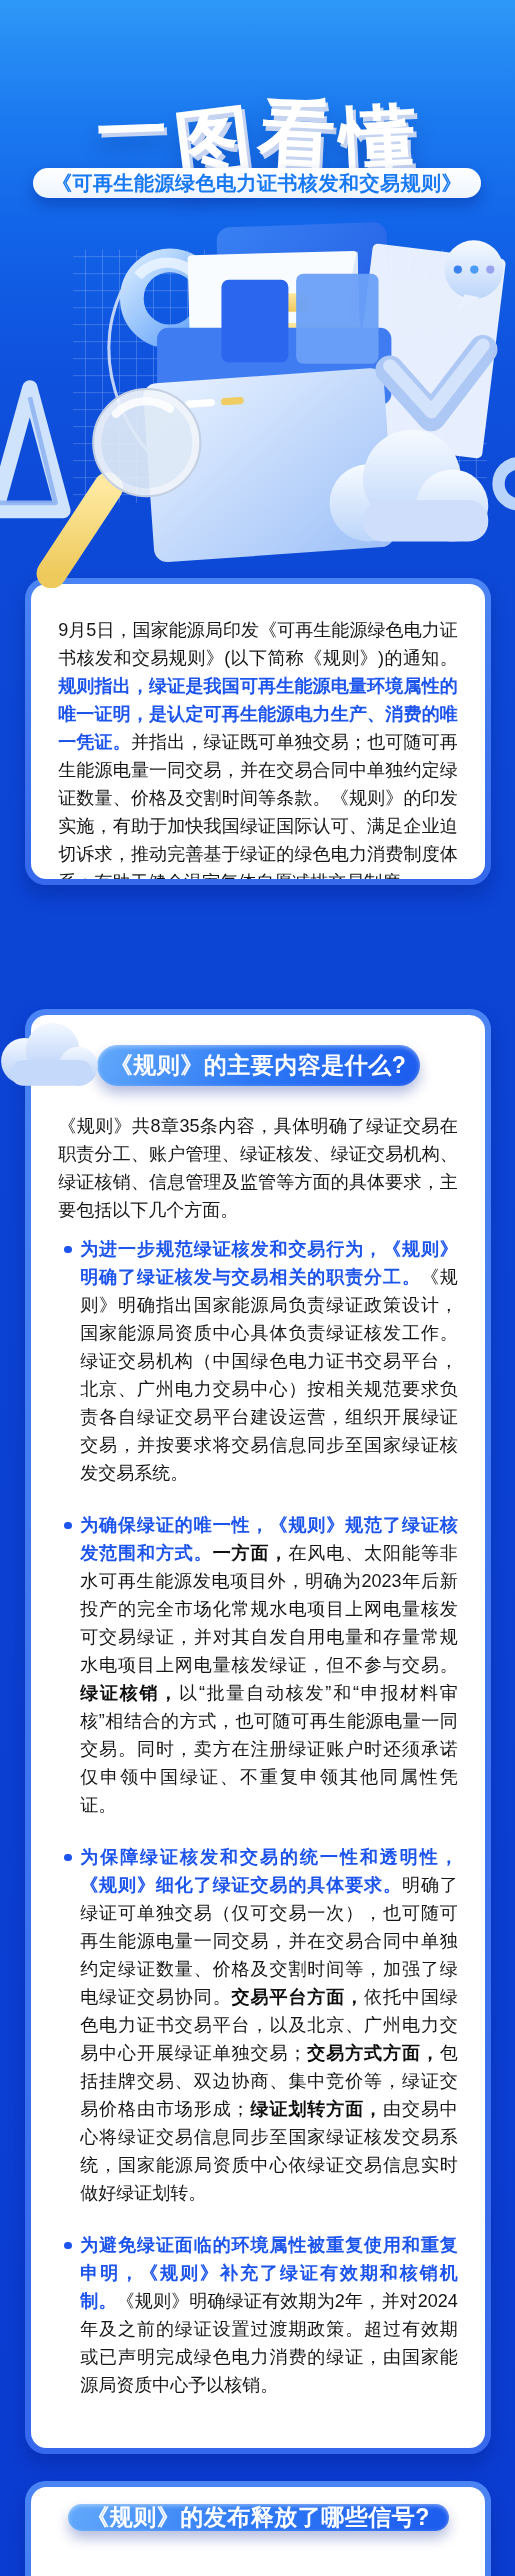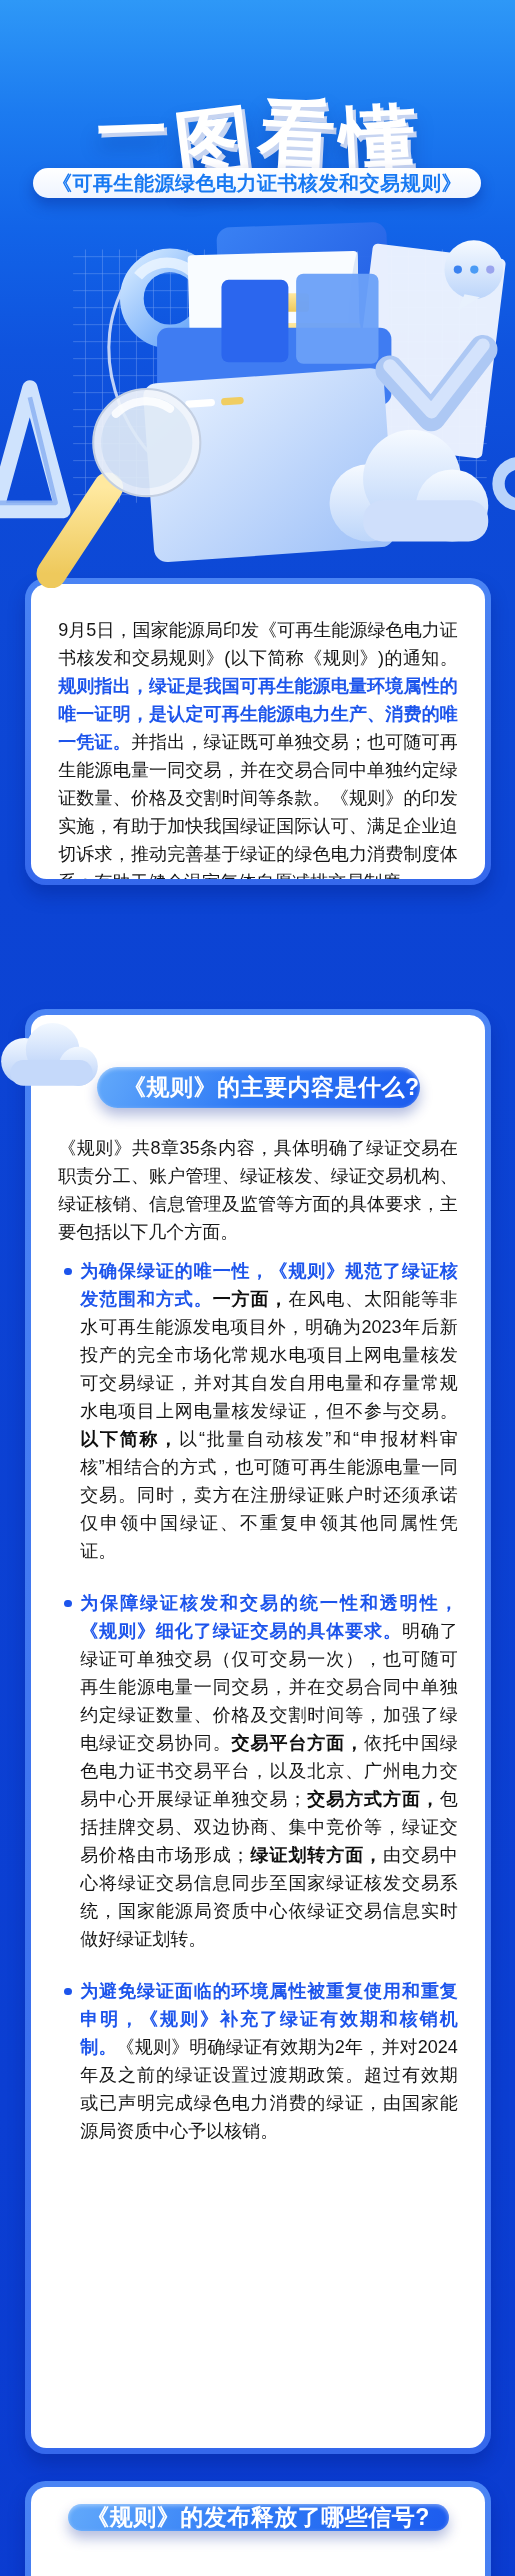--- a/index.html
+++ b/index.html
@@ -31,21 +31,21 @@
     font-weight:500;margin:0;}
   .blue{color:#1D55EC;font-weight:700;}
   .bold{font-weight:800;color:#0f0f0f;margin-top:29px;}
   .card1-inner{padding-top:32px;}
   
   .pill{background:linear-gradient(118deg,#63AAFB 0%,#2E79F5 48%,#1C5BEE 100%);
     color:#fff;border-radius:24px;display:flex;flex-direction:column;align-items:center;justify-content:center;
     text-align:center;font-weight:800;
     box-shadow:0 7.2px 12.4px rgba(8,38,150,.30), inset 0 1.5px 4.1px rgba(255,255,255,.45);}
   .pill span{font-size:23px;line-height:1.3;letter-spacing:0.5px;}
-  .pill2{width:323px;height:41px;margin:52px auto 26px auto;align-items:flex-end;}
+  .pill2{width:323px;height:41px;margin:30px auto 26px auto;}
   .pill3{width:381px;height:27px;margin:17px auto 0 auto;}
   
   .bullets{list-style:none;margin:0;padding:0;}
   .bullets li{position:relative;padding-left:22px;margin:0 0 24px 0;}
   .bullets li:last-child{margin-bottom:12px;}
   .bullets li::before{content:"";position:absolute;left:6.2px;top:10.3px;width:7.2px;height:7.2px;
     border-radius:50%;background:#1D55EC;}
   .sec2-intro{margin-bottom:11.3px;}
   .deco{position:absolute;z-index:5;}
 </style>
@@ -148,21 +148,22 @@
     </div>
   </section>
 
   <section class="card" style="top:1009px;height:1445px;">
     <div class="card-inner">
       <div class="pill pill2">
         <span>《规则》的主要内容是什么?</span>
       </div>
       <p class="body-text sec2-intro">《规则》共8章35条内容，具体明确了绿证交易在职责分工、账户管理、绿证核发、绿证交易机构、绿证核销、信息管理及监管等方面的具体要求，主要包括以下几个方面。</p>
       <ul class="bullets">
-        <li class="body-text"><span class="blue">为确保绿证的唯一性，《规则》规范了绿证核发范围和方式。</span><span class="bold">一方面，</span><span>在风电、太阳能等非水可再生能源发电项目外，明确为2023年后新投产的完全市场化常规水电项目上网电量核发可交易绿证，并对其自发自用电量和存量常规水电项目上网电量核发绿证，但不参与交易。</span><span class="bold">以下简称，</span><span>以“批量自动核发”和“申报材料审核”相结合的方式，也可随可再生能源电量一同交易。同时，卖方在注册绿证账户时还须承诺仅申领中国绿证、不重复申领其他同属性凭证。</span></li>
+        <li class="body-text"><span class="blue">为进一步规范绿证核发和交易行为，《规则》明确了绿证核发与交易相关的职责分工。</span><span>《规则》明确指出国家能源局负责绿证政策设计，国家能源局资质中心具体负责绿证核发工作。绿证交易机构（中国绿色电力证书交易平台，北京、广州电力交易中心）按相关规范要求负责各自绿证交易平台建设运营，组织开展绿证交易，并按要求将交易信息同步至国家绿证核发交易系统。</span></li>
+        <li class="body-text"><span class="blue">为确保绿证的唯一性，《规则》规范了绿证核发范围和方式。</span><span class="bold">一方面，</span><span>在风电、太阳能等非水可再生能源发电项目外，明确为2023年后新投产的完全市场化常规水电项目上网电量核发可交易绿证，并对其自发自用电量和存量常规水电项目上网电量核发绿证，但不参与交易。</span><span class="bold">绿证核销，</span><span>以“批量自动核发”和“申报材料审核”相结合的方式，也可随可再生能源电量一同交易。同时，卖方在注册绿证账户时还须承诺仅申领中国绿证、不重复申领其他同属性凭证。</span></li>
         <li class="body-text"><span class="blue">为保障绿证核发和交易的统一性和透明性，《规则》细化了绿证交易的具体要求。</span><span>明确了绿证可单独交易（仅可交易一次），也可随可再生能源电量一同交易，并在交易合同中单独约定绿证数量、价格及交割时间等，加强了绿电绿证交易协同。</span><span class="bold">交易平台方面，</span><span>依托中国绿色电力证书交易平台，以及北京、广州电力交易中心开展绿证单独交易；</span><span class="bold">交易方式方面，</span><span>包括挂牌交易、双边协商、集中竞价等，绿证交易价格由市场形成；</span><span class="bold">绿证划转方面，</span><span>由交易中心将绿证交易信息同步至国家绿证核发交易系统，国家能源局资质中心依绿证交易信息实时做好绿证划转。</span></li>
         <li class="body-text"><span class="blue">为避免绿证面临的环境属性被重复使用和重复申明，《规则》补充了绿证有效期和核销机制。</span><span>《规则》明确绿证有效期为2年，并对2024年及之前的绿证设置过渡期政策。超过有效期或已声明完成绿色电力消费的绿证，由国家能源局资质中心予以核销。</span></li>
       </ul>
     </div>
   </section>
 
   <svg class="deco" style="left:-4.1px;top:1020px;" width="108" height="72" viewBox="0 0 210 140">
     <defs>
       <linearGradient id="gCloud2" x1="0" y1="0" x2="0" y2="1">
         <stop offset="0" stop-color="#f2f8ff"></stop>

